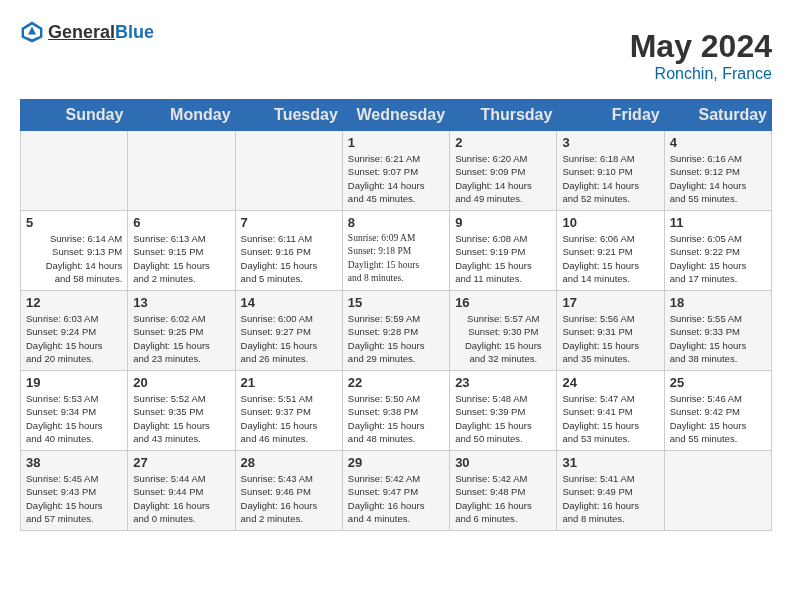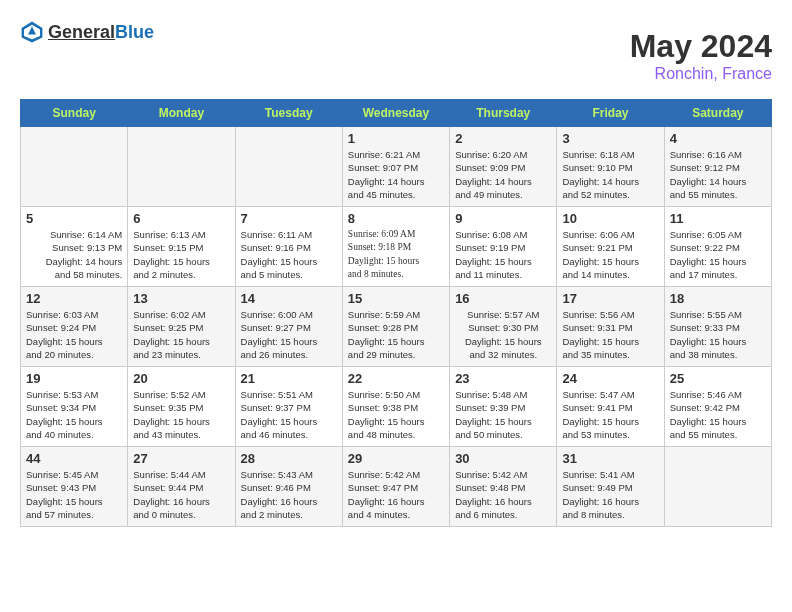--- a/index.html
+++ b/index.html
@@ -29,34 +29,34 @@
       text-align: right;
     }
     .month-year {
       font-size: 32px;
       font-weight: bold;
       color: #333;
       margin-top: 8px;
     }
     .location {
       font-size: 16px;
-      color: #8b5cf6;
+      color: #0369a1;
     }
     table {
       width: 100%;
       border-collapse: collapse;
       table-layout: fixed;
     }
     thead th {
       background-color: #2e6db4;
-      color: #bef264;
-      font-size: 12px;
+      color: #e5e5e5;
+      font-size: 16px;
       font-weight: bold;
       padding: 6px 4px;
-      text-align: center;
+      text-align: right;
       border: 1px solid #2e6db4;
     }
     tbody td {
       border: 1px solid #ccc;
       vertical-align: top;
       padding: 4px 5px;
       font-size: 10px;
       color: #333;
       height: 80px;
     }
@@ -293,21 +293,21 @@
         <td>
           <span class="day-number">25</span>
           <div class="day-info" style="white-space: pre-line;">Sunrise: 5:46 AM
 Sunset: 9:42 PM
 Daylight: 15 hours
 and 55 minutes.</div>
         </td>
       </tr>
       <tr>
         <td>
-          <span class="day-number">44</span>
+          <span class="day-number">38</span>
           <div class="day-info" style="white-space: pre-line;">Sunrise: 5:45 AM
 Sunset: 9:43 PM
 Daylight: 15 hours
 and 57 minutes.</div>
         </td>
         <td>
           <span class="day-number">27</span>
           <div class="day-info" style="white-space: pre-line;">Sunrise: 5:44 AM
 Sunset: 9:44 PM
 Daylight: 16 hours

